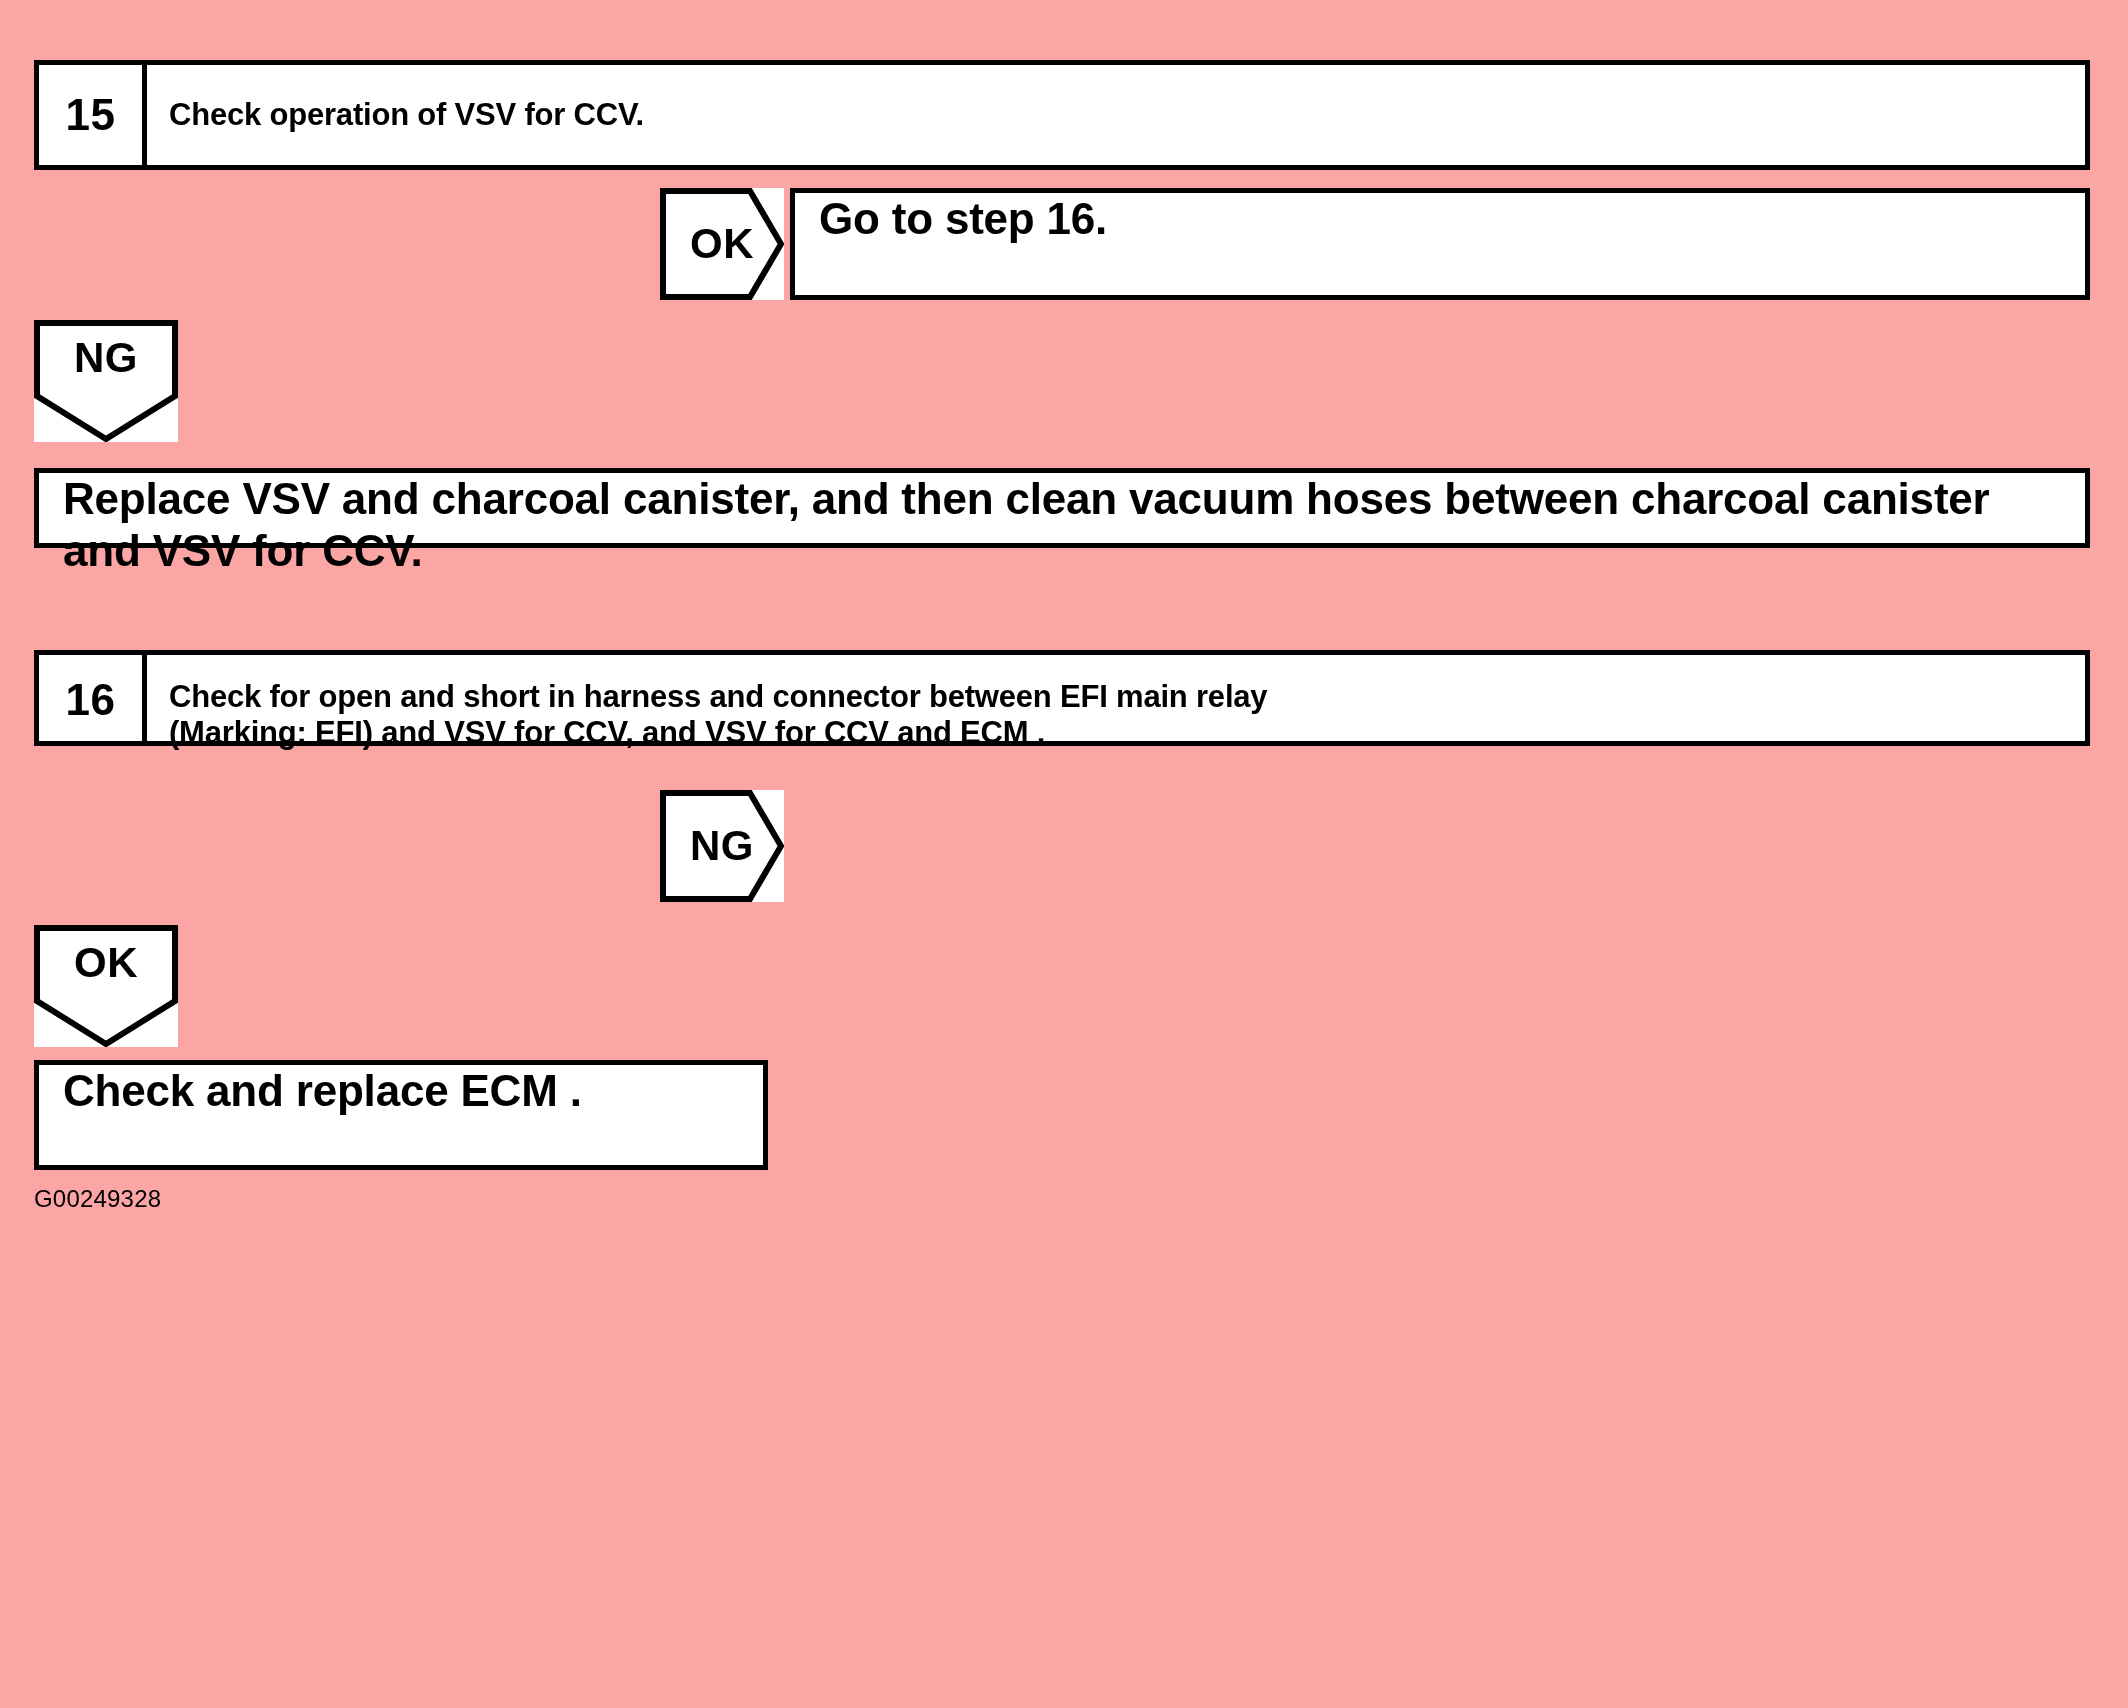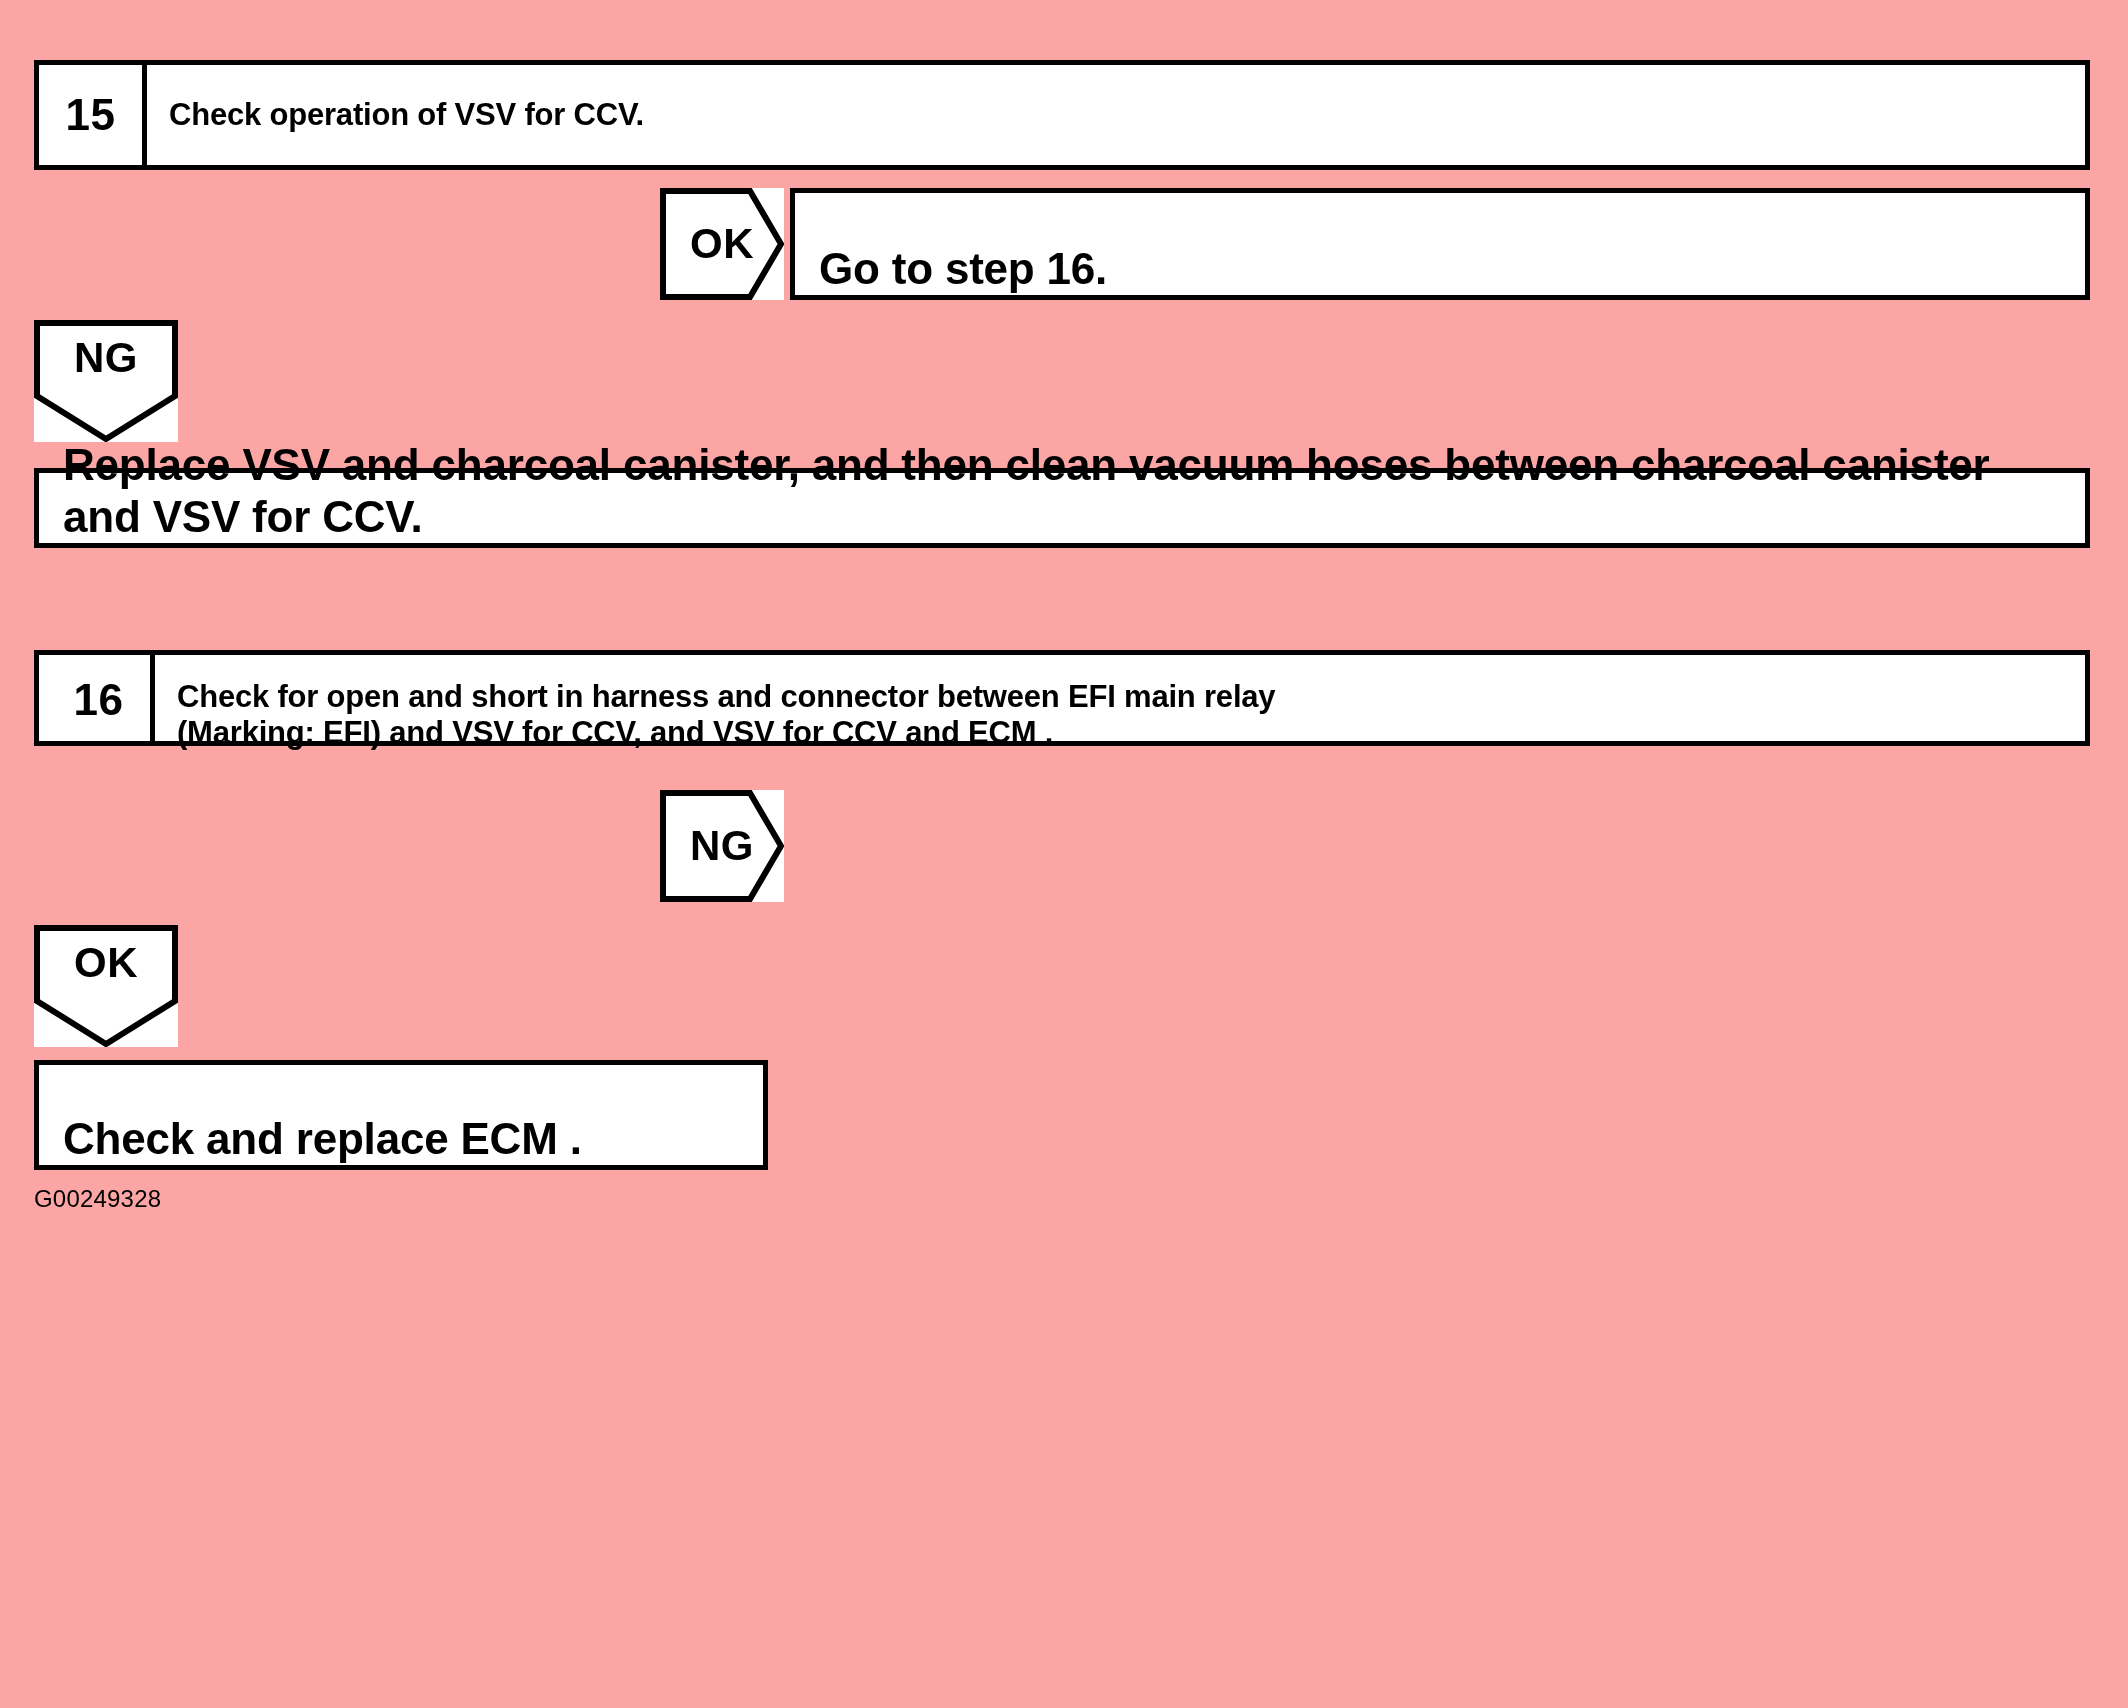--- a/index.html
+++ b/index.html
@@ -54,21 +54,21 @@
     white-space: pre-line;
   }
 
   
   .plain-box {
     position: absolute;
     box-sizing: border-box;
     border: 5px solid #000;
     background: #fff;
     display: flex;
-    align-items: flex-end;
+    align-items: flex-start;
     padding: 0 24px;
   }
   .plain-text {
     font-size: 44px;
     font-weight: bold;
     line-height: 1.18;
     letter-spacing: -0.2px;
     white-space: pre-line;
   }
 
@@ -158,21 +158,21 @@
     </svg>
     <div class="label">NG</div>
   </div>
 
   <div class="plain-box" style="left:34px; top:468px; width:2056px; height:80px;">
     <div class="plain-text">Replace VSV and charcoal canister, and then clean vacuum hoses between charcoal canister
 and VSV for CCV.</div>
   </div>
 
   <div class="step-box" style="left:34px; top:650px; width:2056px; height:96px;">
-    <div class="step-num" style="align-items:flex-start; padding-top:20px;margin-left:8px;">16</div>
+    <div class="step-num" style="align-items:flex-start; padding-top:20px;">16</div>
     <div class="step-body" style="align-items:flex-start; padding-top:24px;">
       <div class="step-text">Check for open and short in harness and connector between EFI main relay
 (Marking: EFI) and VSV for CCV, and VSV for CCV and ECM .</div>
     </div>
   </div>
 
   <div class="arrow-right" style="left:660px; top:790px; width:124px; height:112px;">
     <svg class="shape" viewBox="0 0 124 112" preserveAspectRatio="none">
       <polygon points="3,3 90,3 121,56 90,109 3,109" fill="#ffffff" stroke="#000000" stroke-width="6"></polygon>
     </svg>

